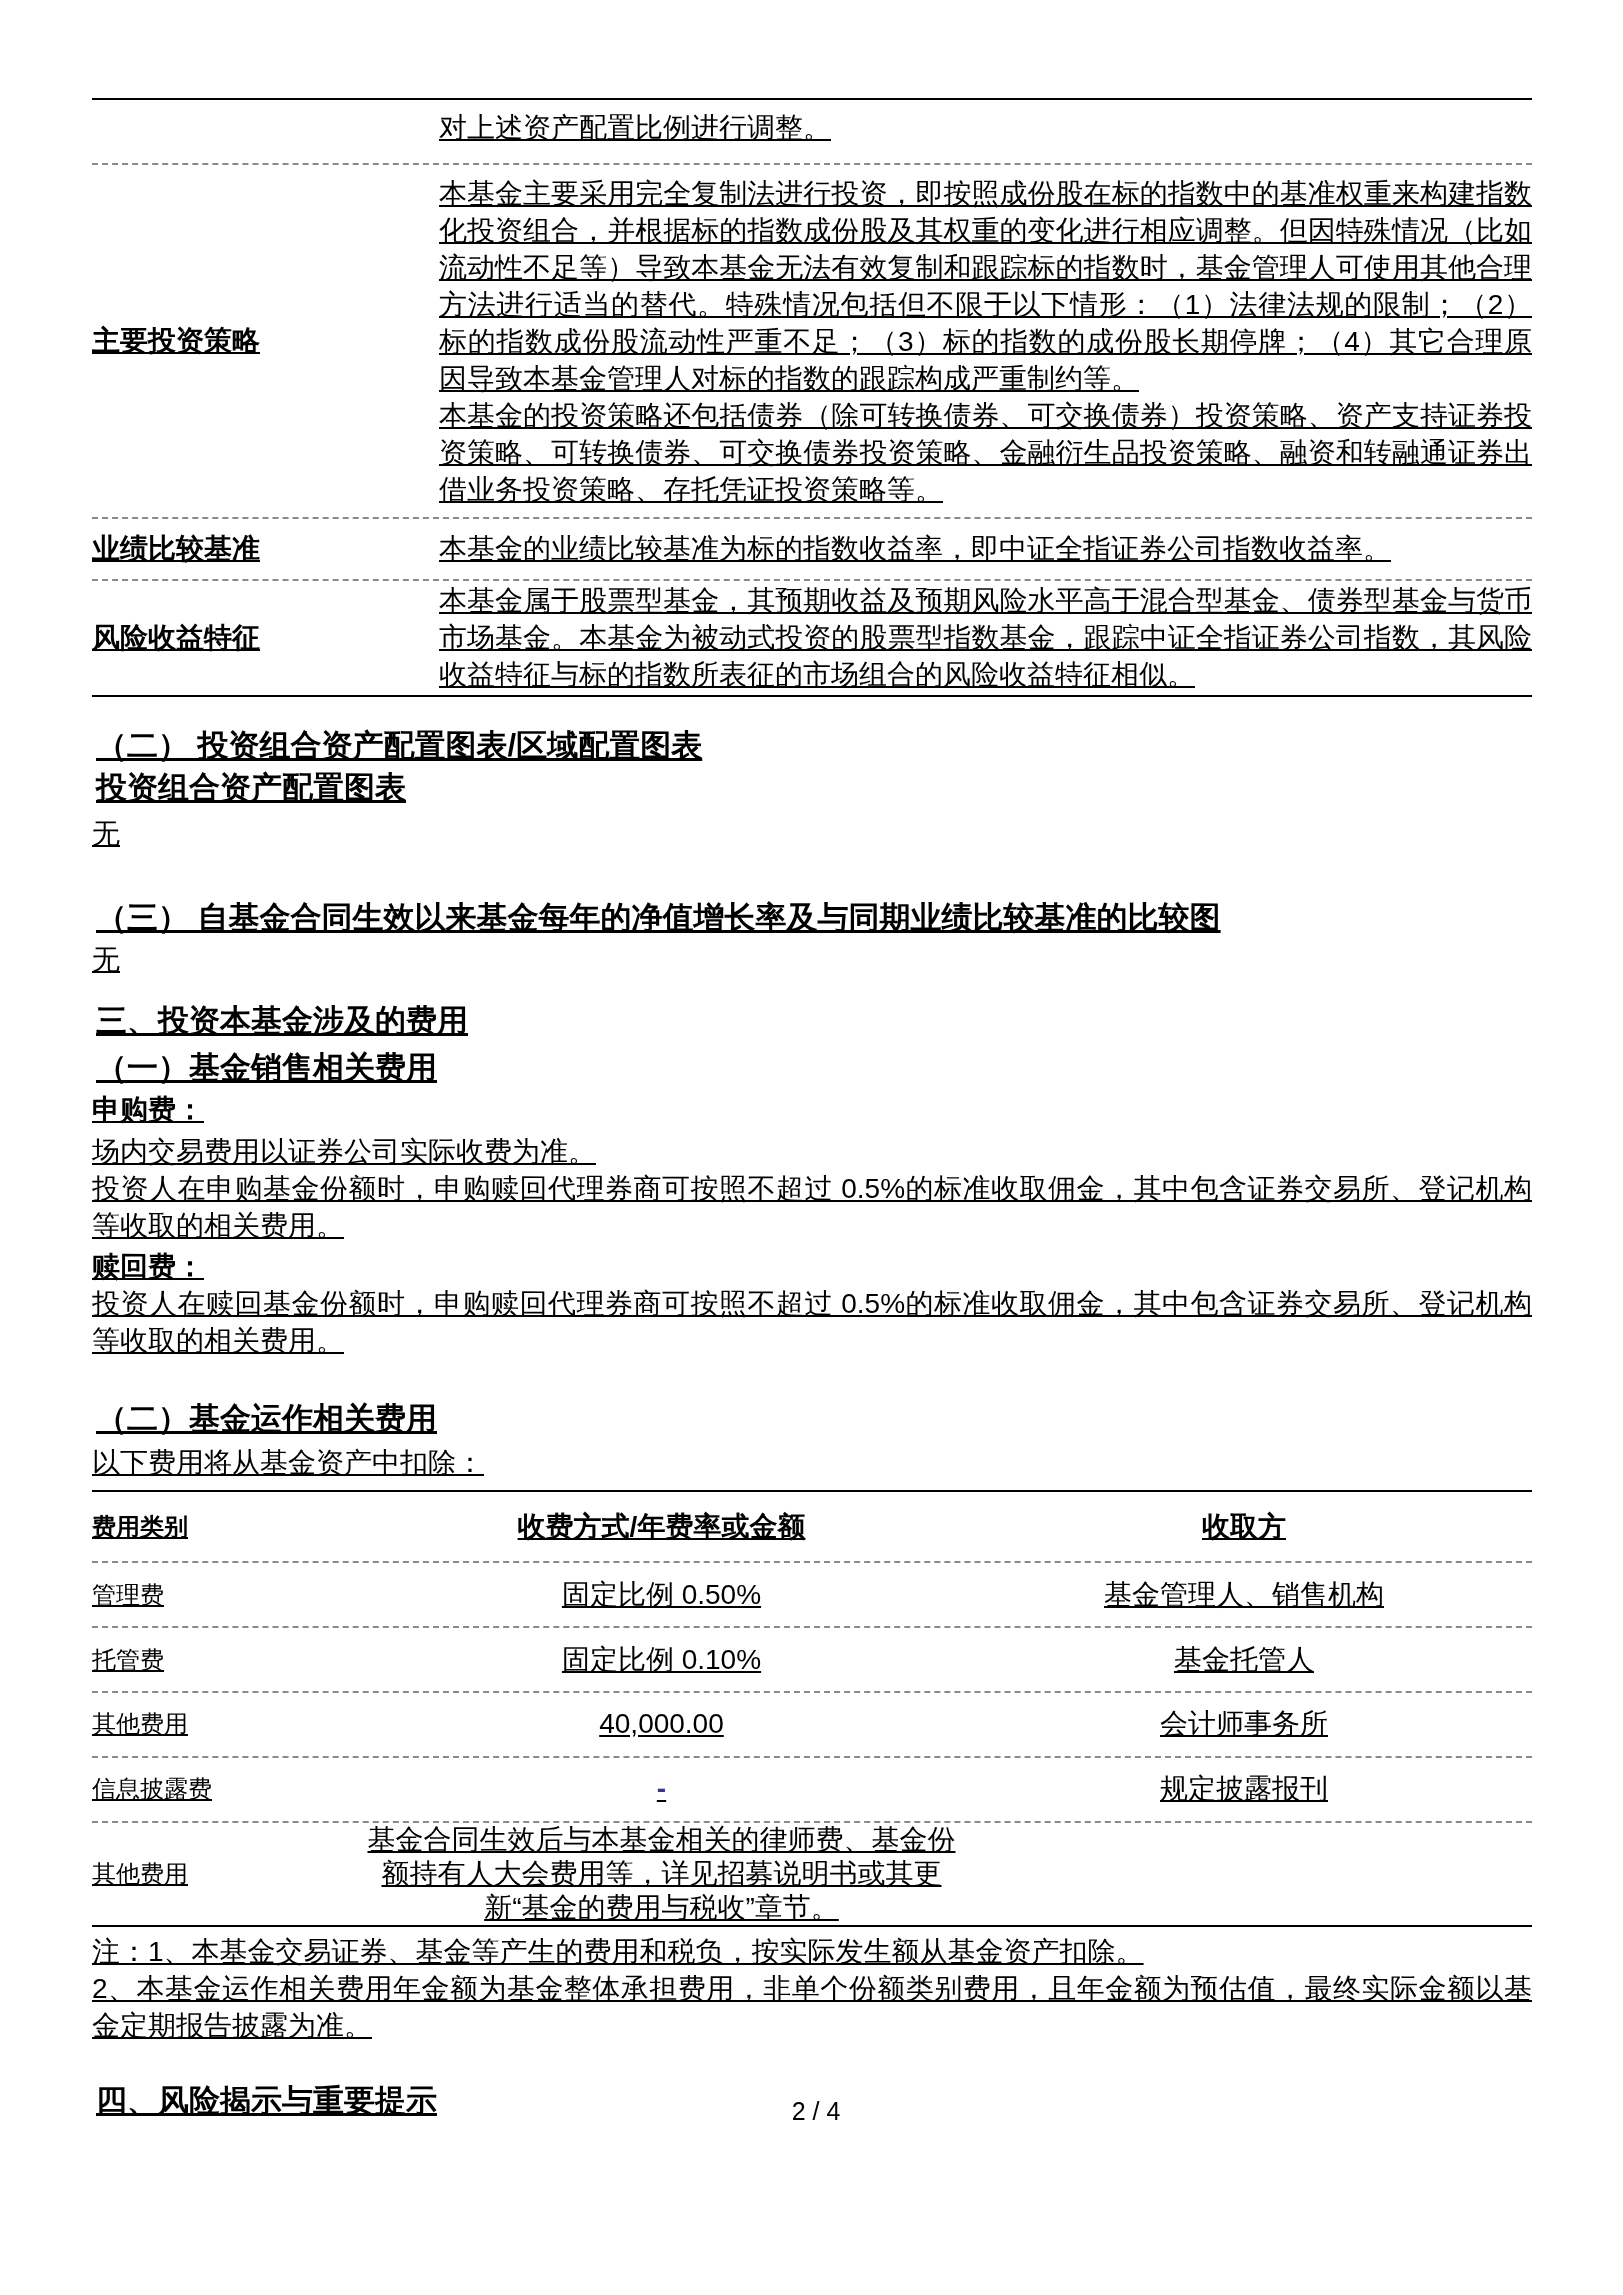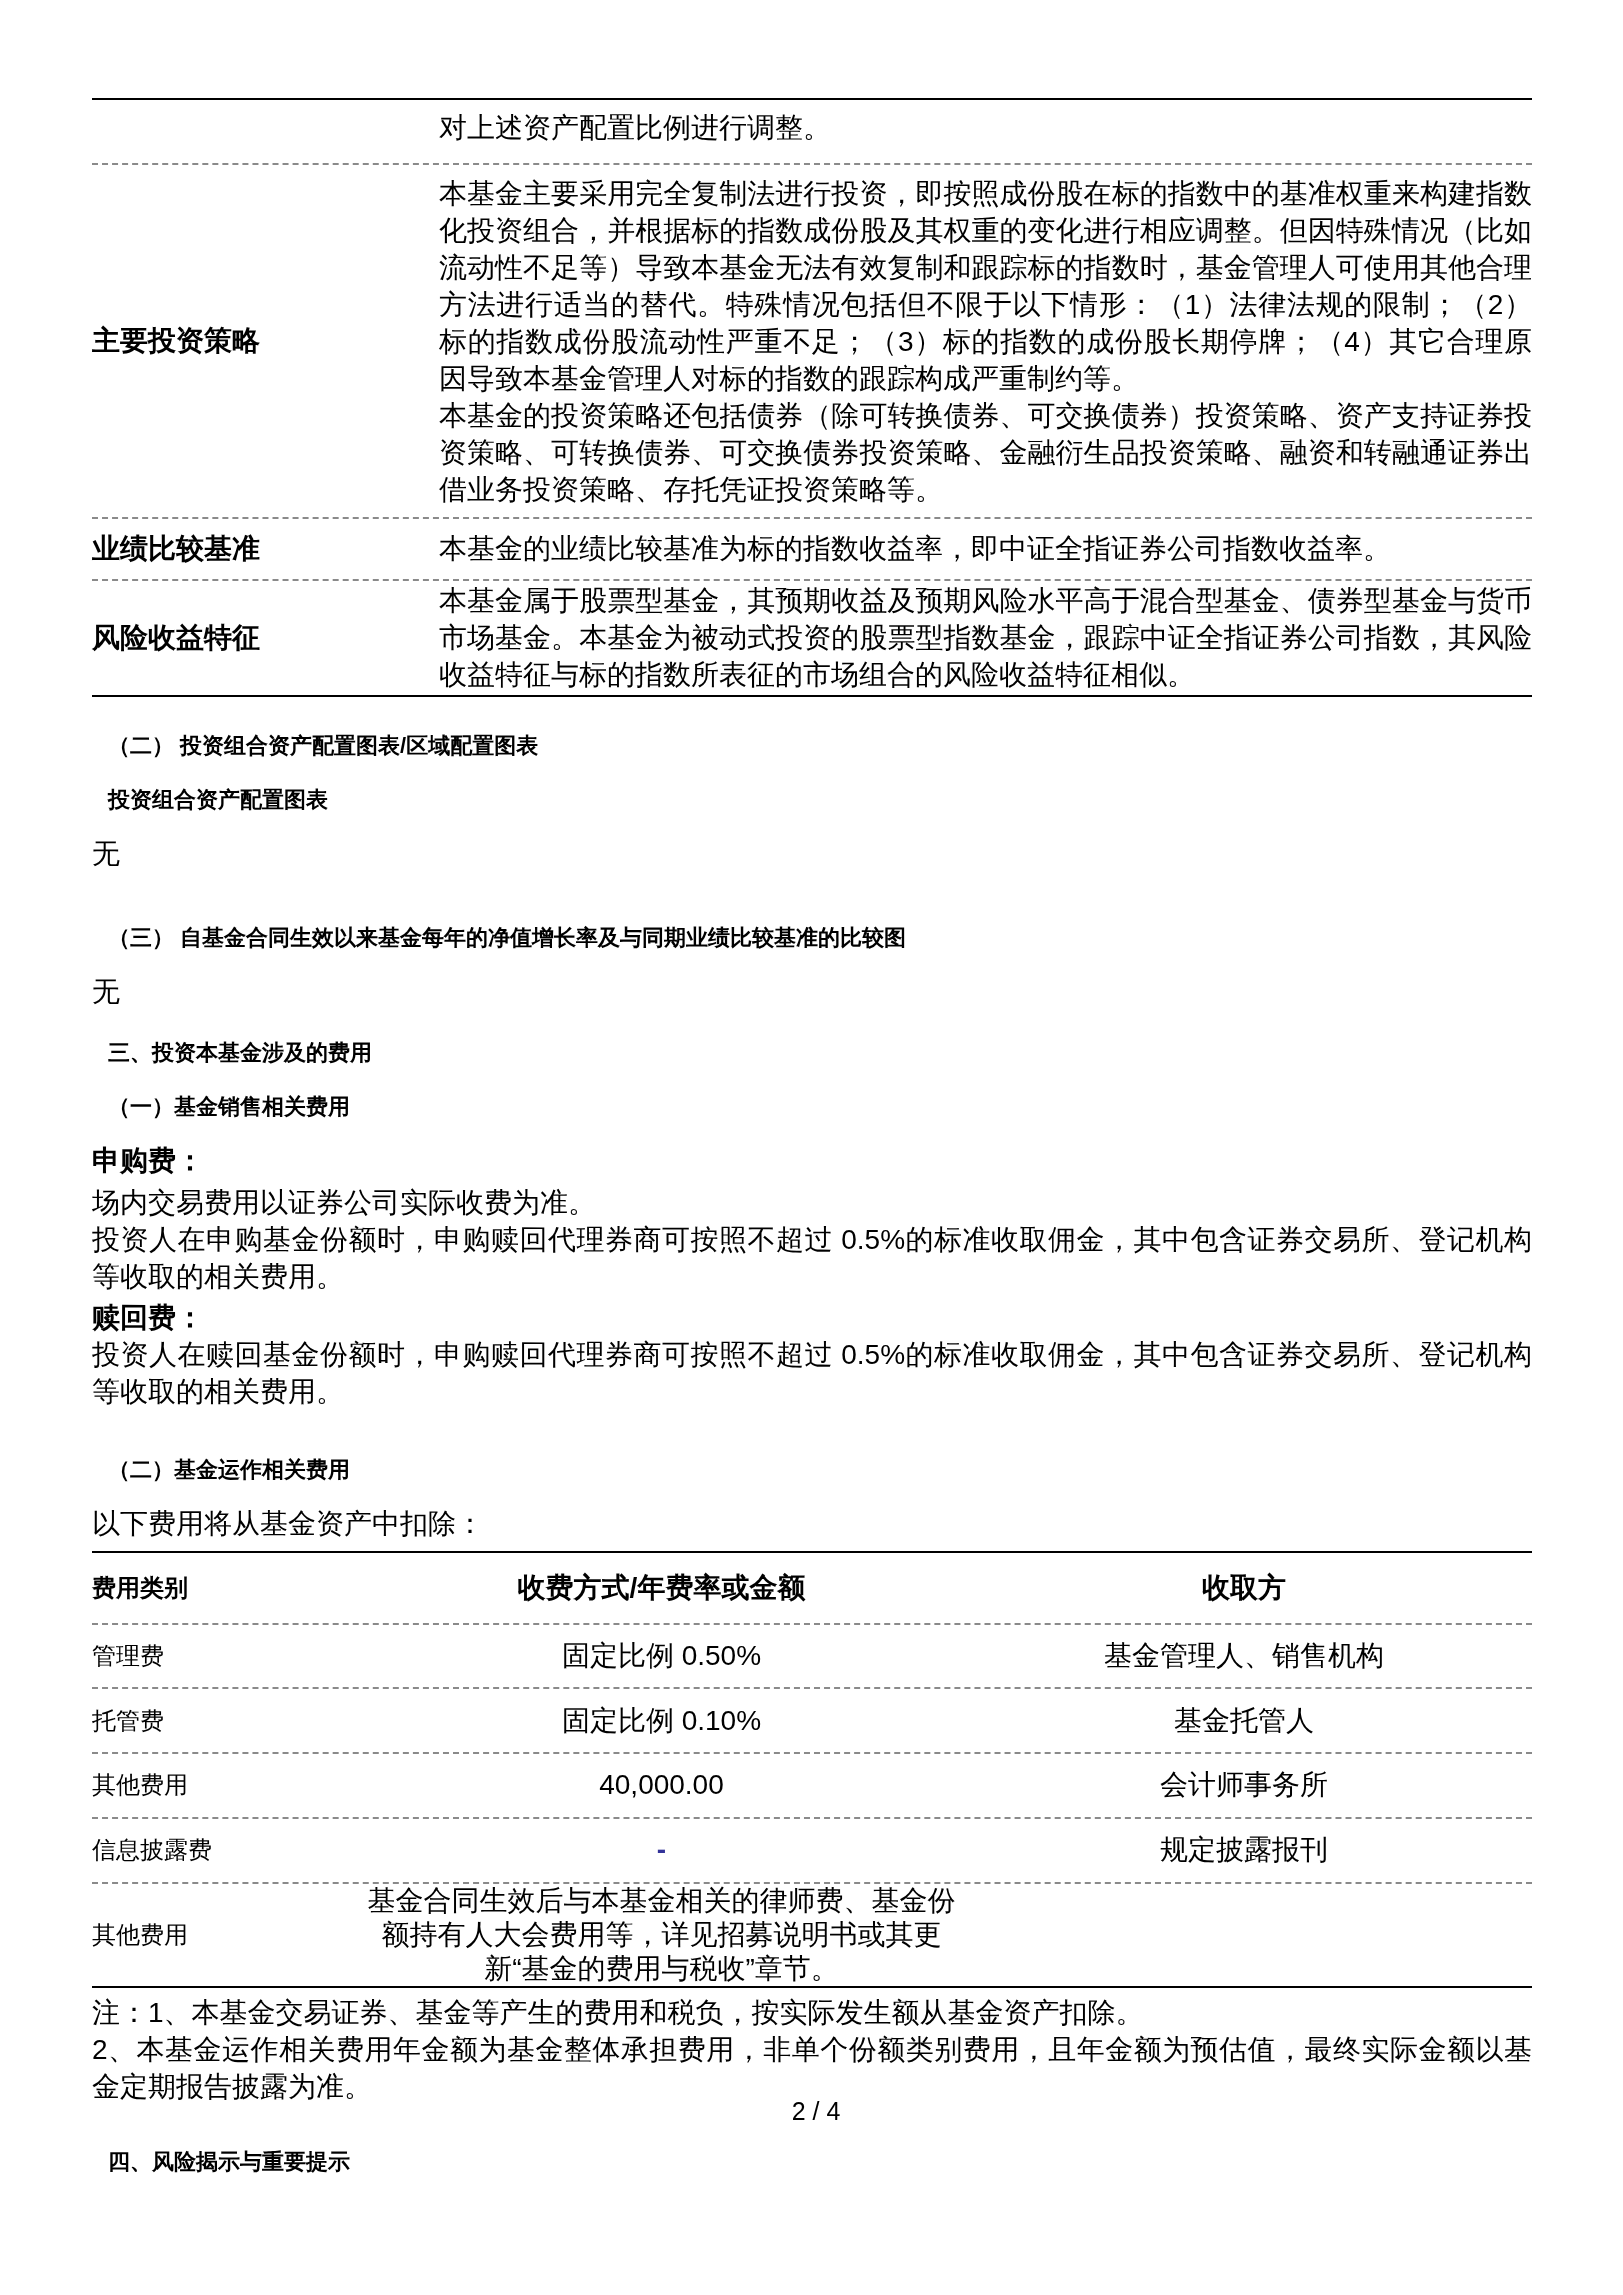--- a/index.html
+++ b/index.html
@@ -7,20 +7,21 @@
     background: #ffffff;
     width: 1623px; height: 2295px;
     font-family: "Liberation Sans", "DejaVu Sans", sans-serif;
     color: #000000;
     overflow: hidden;
   }
   .page {
     position: relative;
     width: 1623px; height: 2295px;
     box-sizing: border-box;
+    text-decoration: underline;
   }
   .content {
     position: relative;
     margin: 0 92px;
     width: 1440px;
     padding-top: 98px;
     box-sizing: content-box;
   }
   
   .t1 {
@@ -41,22 +42,22 @@
     text-align: justify;
     box-sizing: border-box;
   }
   .t1content p { margin: 0; }
   .rowA .t1content { padding: 9.2px 0 17px 0; }
   .rowB .t1content { padding: 9.8px 0 9.2px 0; }
   .rowC .t1content { padding: 11px 0 11.8px 0; }
   .rowD .t1content { padding: 1.3px 0 2px 0; }
   
   .h-big {
-    font-size: 22px; line-height: 38px; font-weight: bold;
-    margin: 16px;
+    font-size: 31px; line-height: 38px; font-weight: bold;
+    margin: 4px;
   }
   .body-line {
     font-size: 28px; line-height: 37px;
     margin: 0; text-align: justify;
   }
   .bold-lead { font-weight: bold; }
   .mt-h2a { margin-top: 30px; }
   .mt-h2b { margin-top: 3.9px; }
   .mt-none1 { margin-top: 7.9px; }
   .mt-h3 { margin-top: 47px; }

